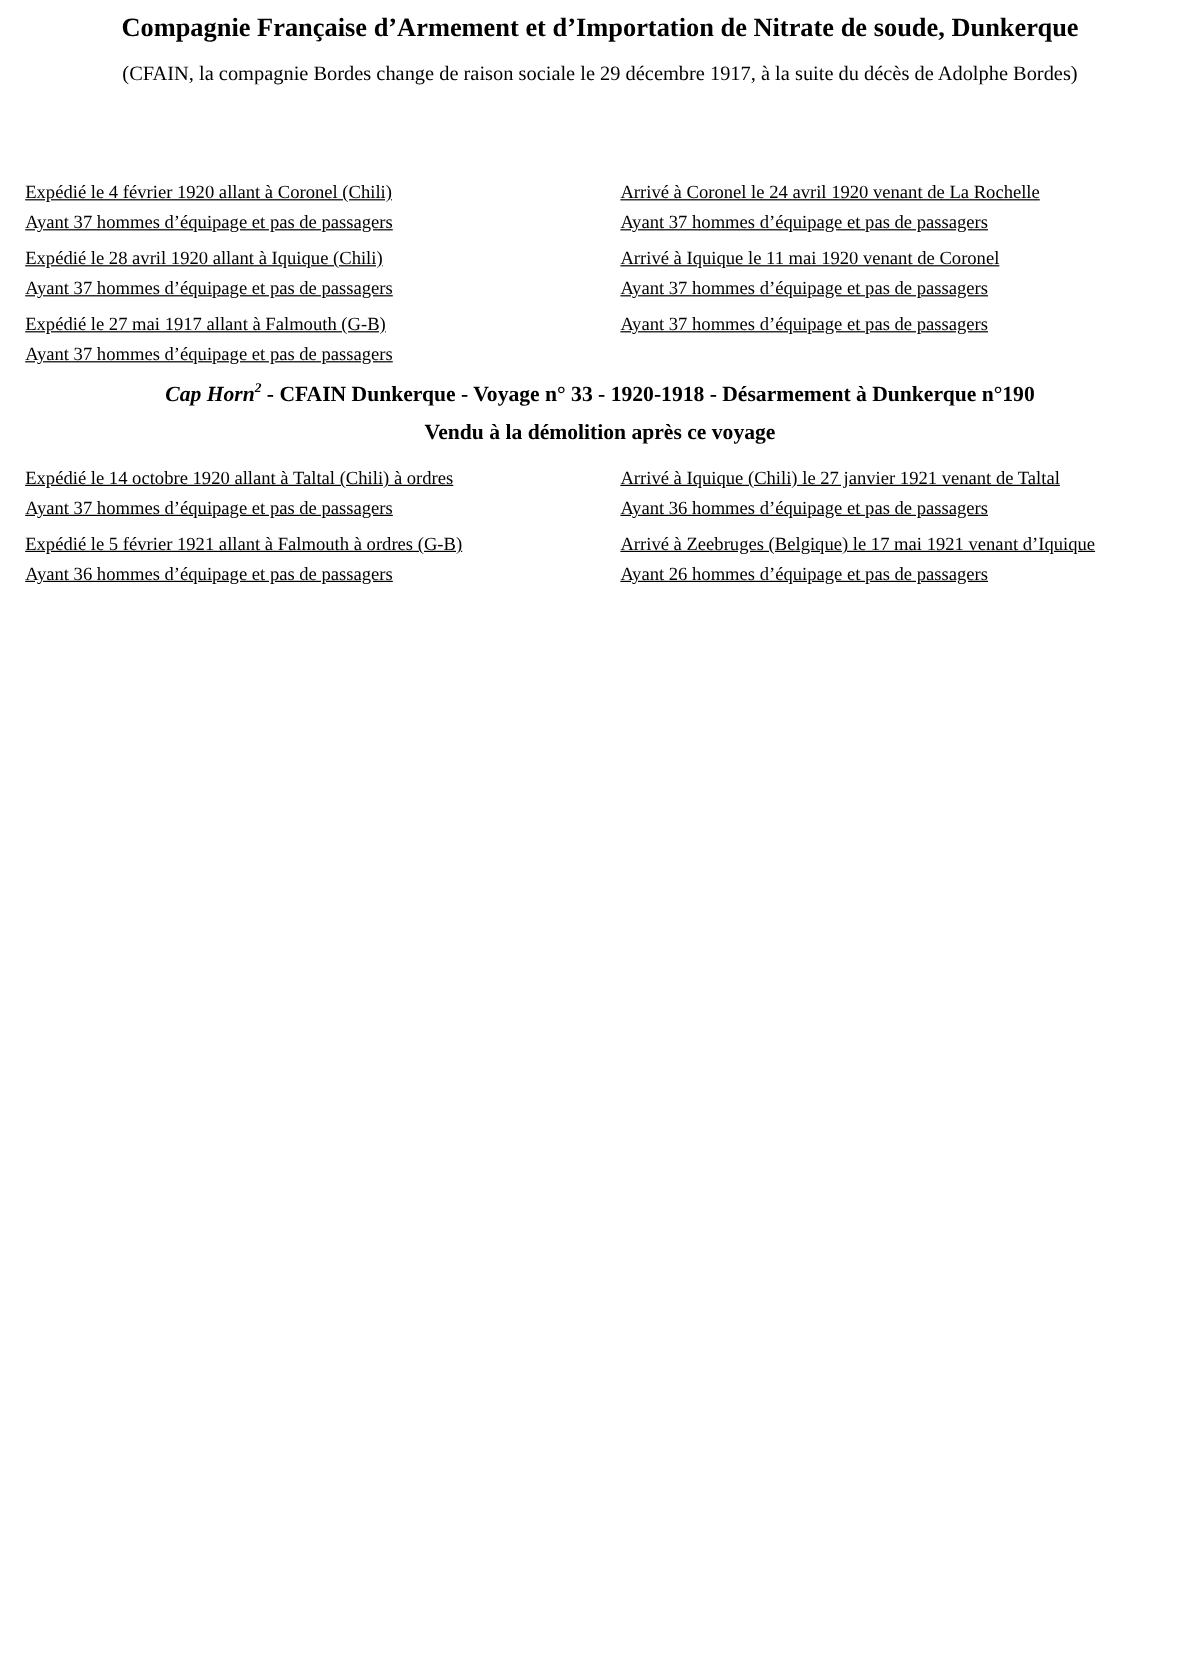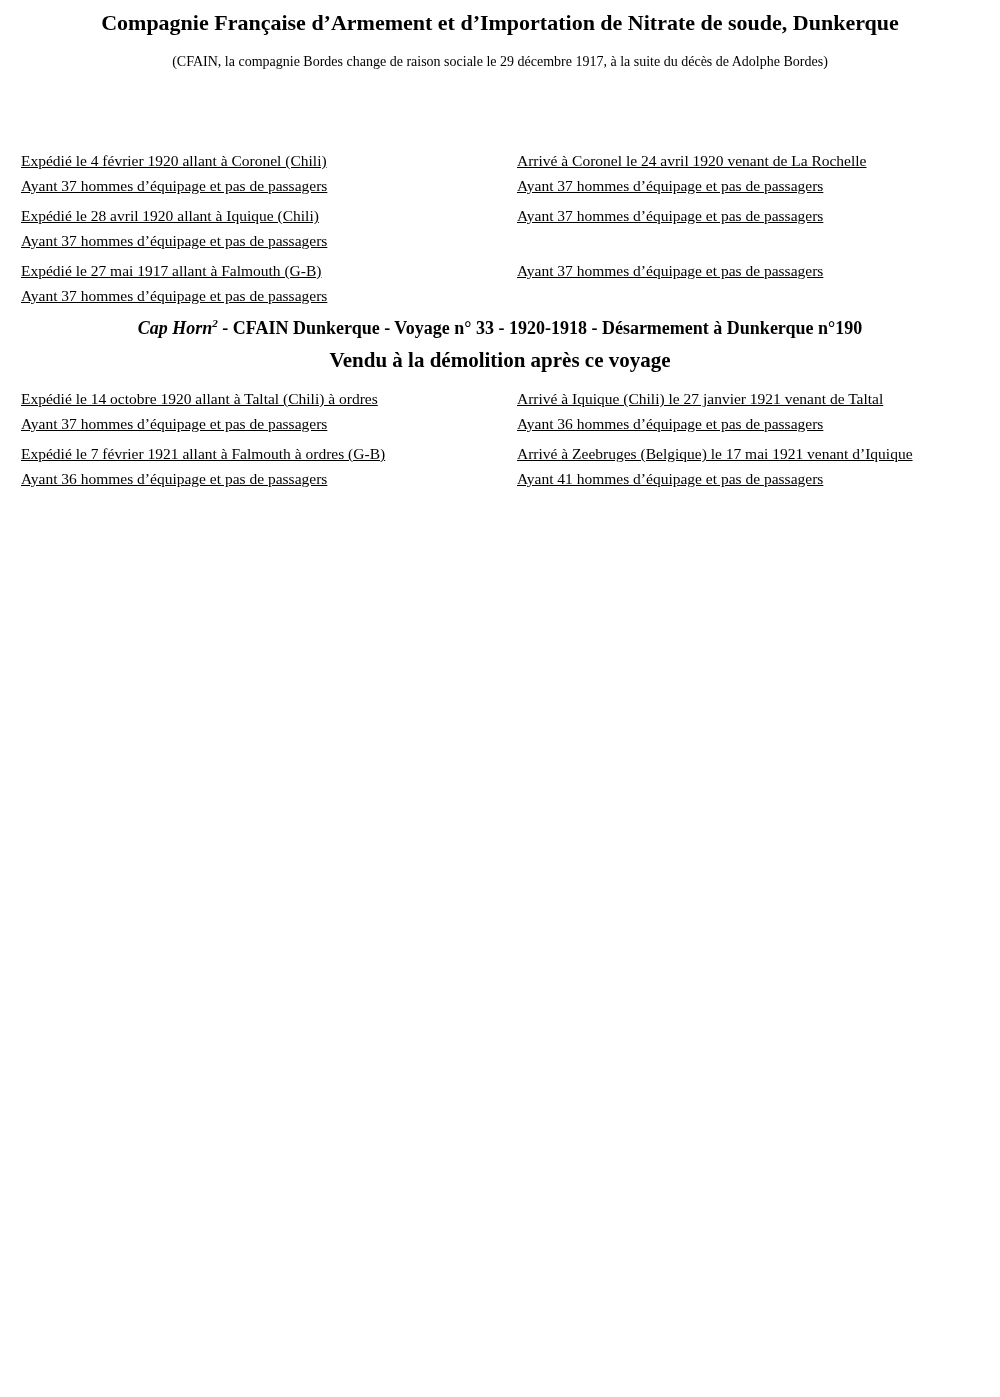--- a/index.html
+++ b/index.html
@@ -17,38 +17,38 @@
   .title {
     margin: 0;
     text-align: center;
     font-size: 22px;
     line-height: 26px;
     font-weight: bold;
   }
   .subtitle {
     margin: 16px 0 0 0;
     text-align: center;
-    font-size: 14px;
+    font-size: 17px;
     line-height: 19px;
     font-weight: normal;
   }
   .voyage:first-of-type { margin-top: 77px; }
   .voyage + .voyage { margin-top: 9px; }
   .voyage-heading {
     margin: 0;
     text-align: center;
     font-size: 18px;
     line-height: 22px;
     font-weight: bold;
   }
   .voyage-heading .ship { font-style: italic; }
   .voyage-note {
     margin: 10px 0 0 0;
     text-align: center;
-    font-size: 21px;
+    font-size: 18px;
     line-height: 22px;
     font-weight: bold;
   }
   .legs { margin-top: 18px; }
   .voyage.has-note .legs { margin-top: 15px; }
   .leg {
     display: grid;
     grid-template-columns: 496px 1fr;
     margin-bottom: 5px;
   }
@@ -82,20 +82,21 @@
               <div class="leg-line">Arrivé à Coronel le 24 avril 1920 venant de La Rochelle</div>
               <div class="leg-line">Ayant 37 hommes d’équipage et pas de passagers</div>
             </div>
           </div>
           <div class="leg">
             <div class="col departure">
               <div class="leg-line">Expédié le 28 avril 1920 allant à Iquique (Chili)</div>
               <div class="leg-line">Ayant 37 hommes d’équipage et pas de passagers</div>
             </div>
             <div class="col arrival">
+              <div class="leg-line">Arrivé à Iquique le 11 mai 1920 venant de Coronel</div>
               <div class="leg-line">Ayant 37 hommes d’équipage et pas de passagers</div>
             </div>
           </div>
           <div class="leg">
             <div class="col departure">
               <div class="leg-line">Expédié le 27 mai 1917 allant à Falmouth (G-B)</div>
               <div class="leg-line">Ayant 37 hommes d’équipage et pas de passagers</div>
             </div>
             <div class="col arrival">
               <div class="leg-line">Ayant 37 hommes d’équipage et pas de passagers</div>
@@ -112,24 +113,24 @@
               <div class="leg-line">Expédié le 14 octobre 1920 allant à Taltal (Chili) à ordres</div>
               <div class="leg-line">Ayant 37 hommes d’équipage et pas de passagers</div>
             </div>
             <div class="col arrival">
               <div class="leg-line">Arrivé à Iquique (Chili) le 27 janvier 1921 venant de Taltal</div>
               <div class="leg-line">Ayant 36 hommes d’équipage et pas de passagers</div>
             </div>
           </div>
           <div class="leg">
             <div class="col departure">
-              <div class="leg-line">Expédié le 7 février 1921 allant à Falmouth à ordres (G-B)</div>
+              <div class="leg-line">Expédié le 5 février 1921 allant à Falmouth à ordres (G-B)</div>
               <div class="leg-line">Ayant 36 hommes d’équipage et pas de passagers</div>
             </div>
             <div class="col arrival">
               <div class="leg-line">Arrivé à Zeebruges (Belgique) le 17 mai 1921 venant d’Iquique</div>
-              <div class="leg-line">Ayant 41 hommes d’équipage et pas de passagers</div>
+              <div class="leg-line">Ayant 26 hommes d’équipage et pas de passagers</div>
             </div>
           </div>
         </div>
       </div>
     </div>
 </div>
 
 </body></html>

